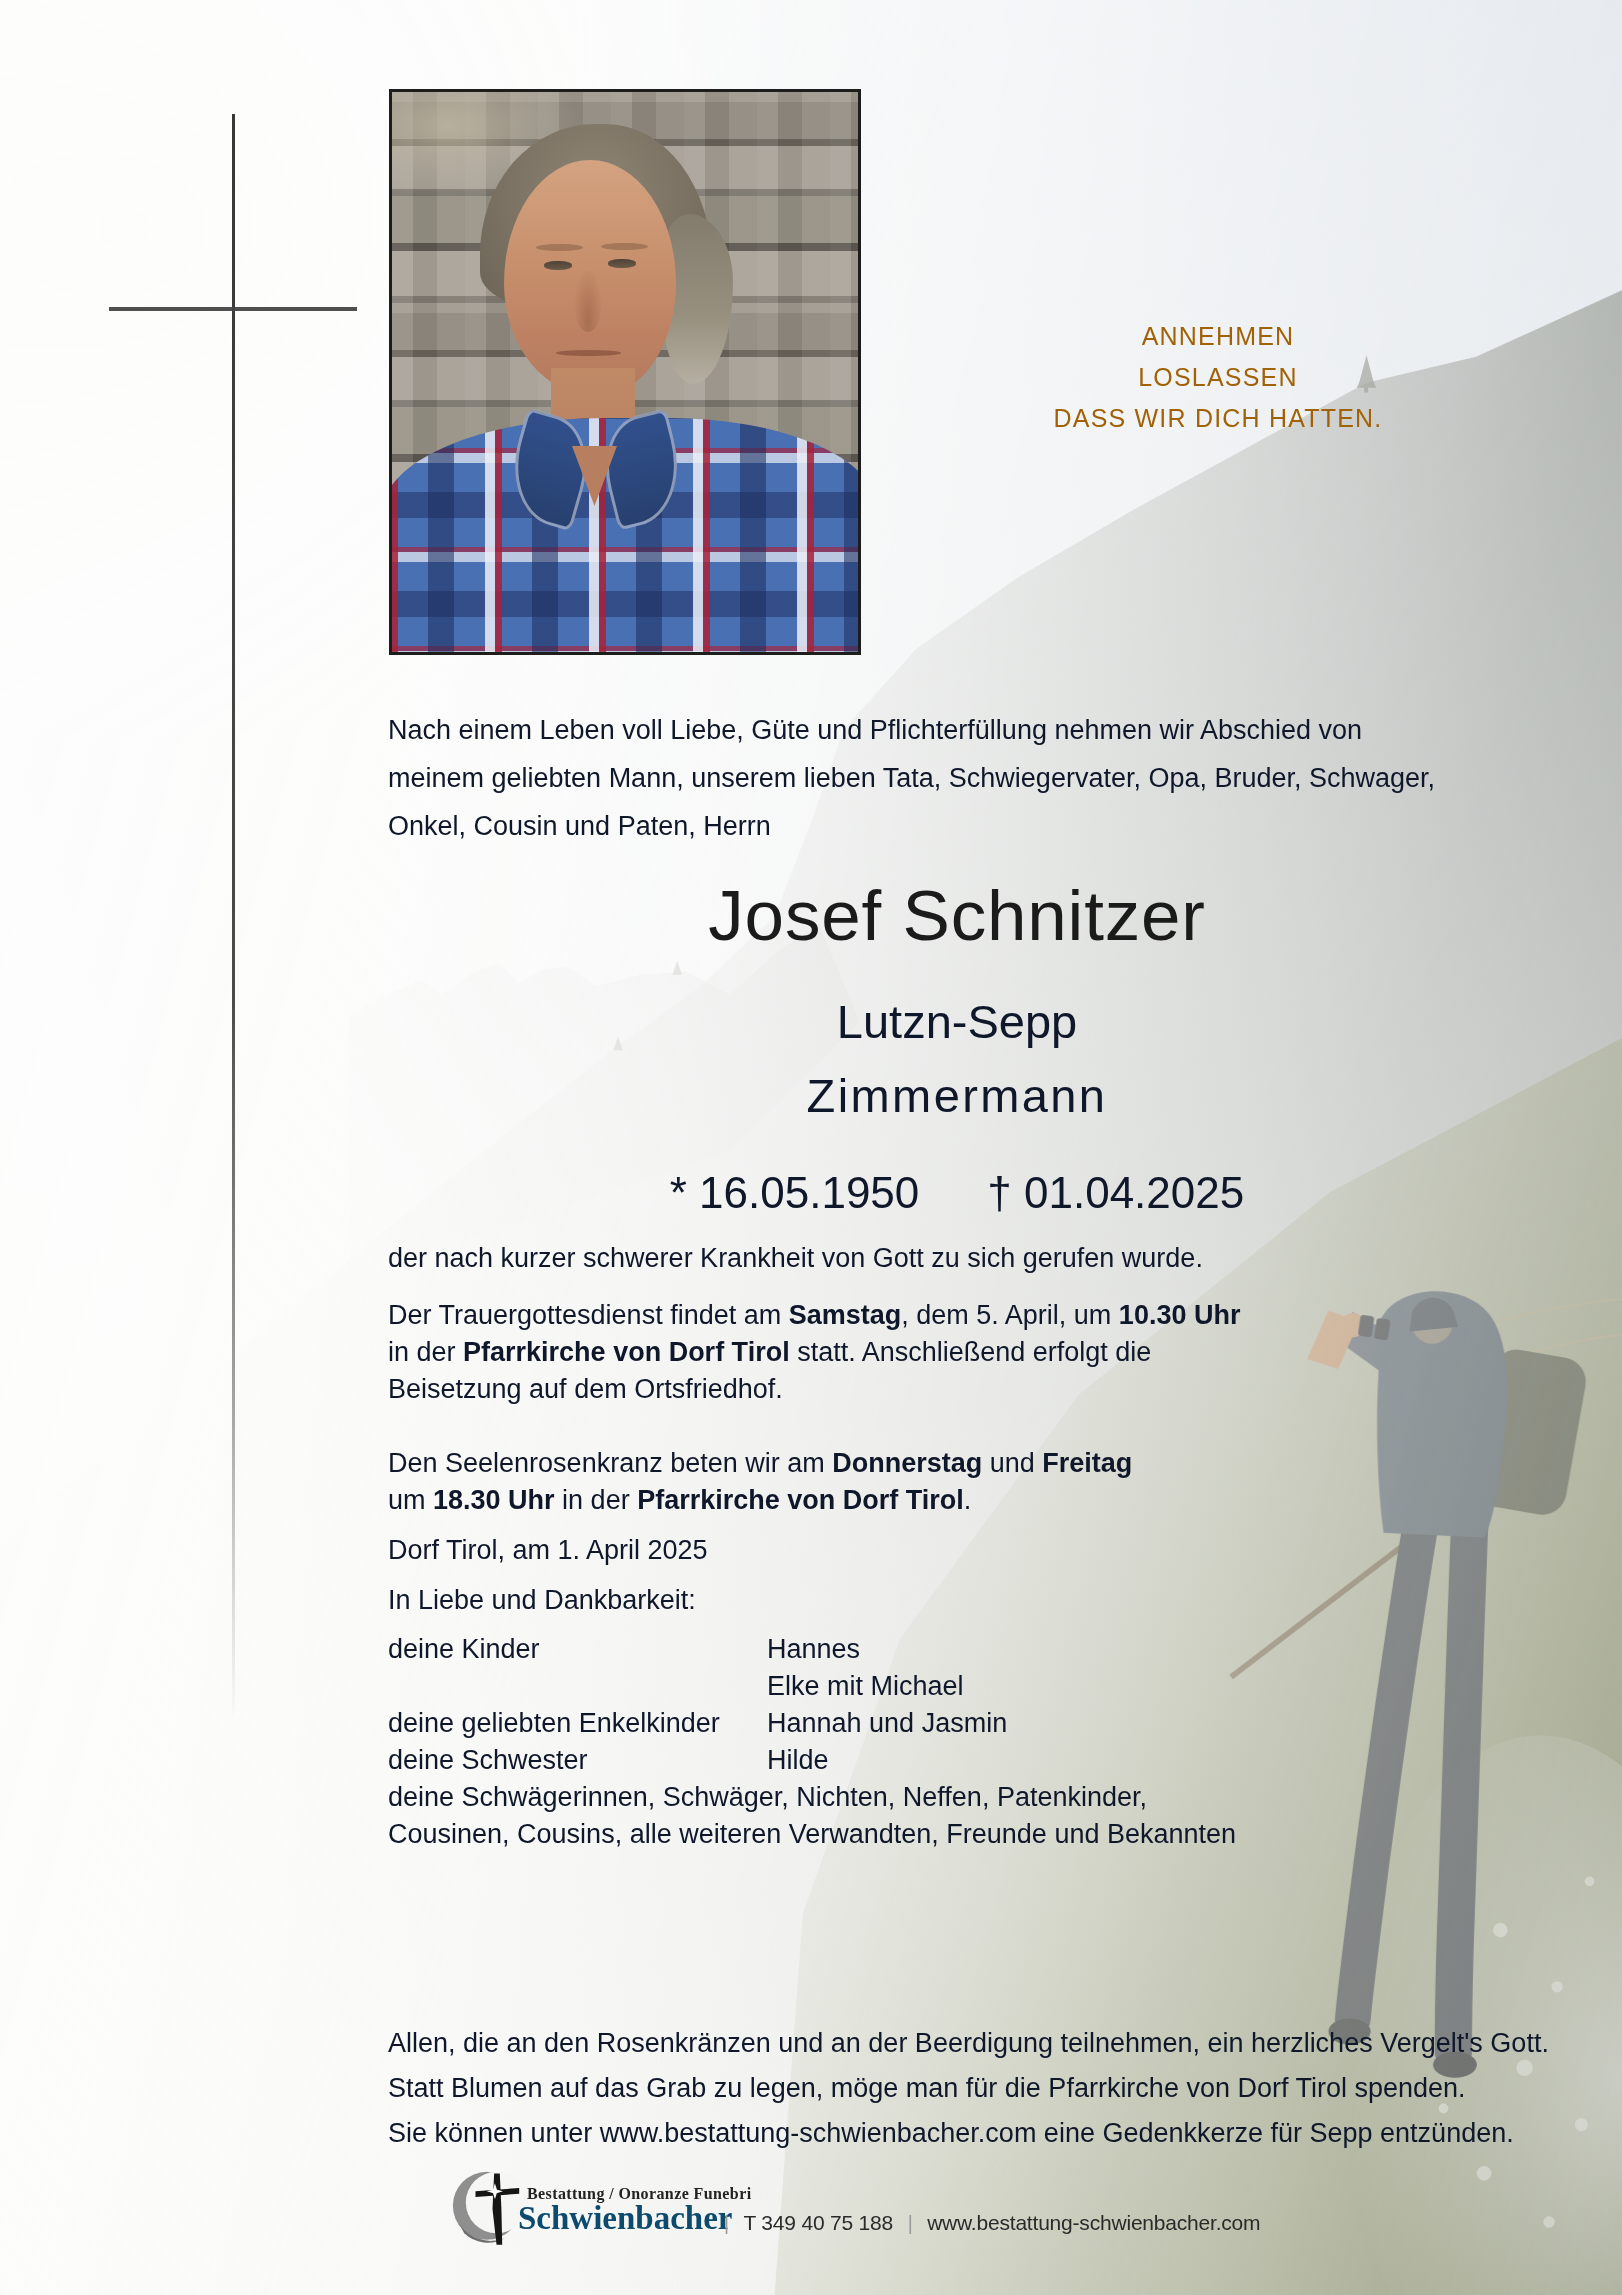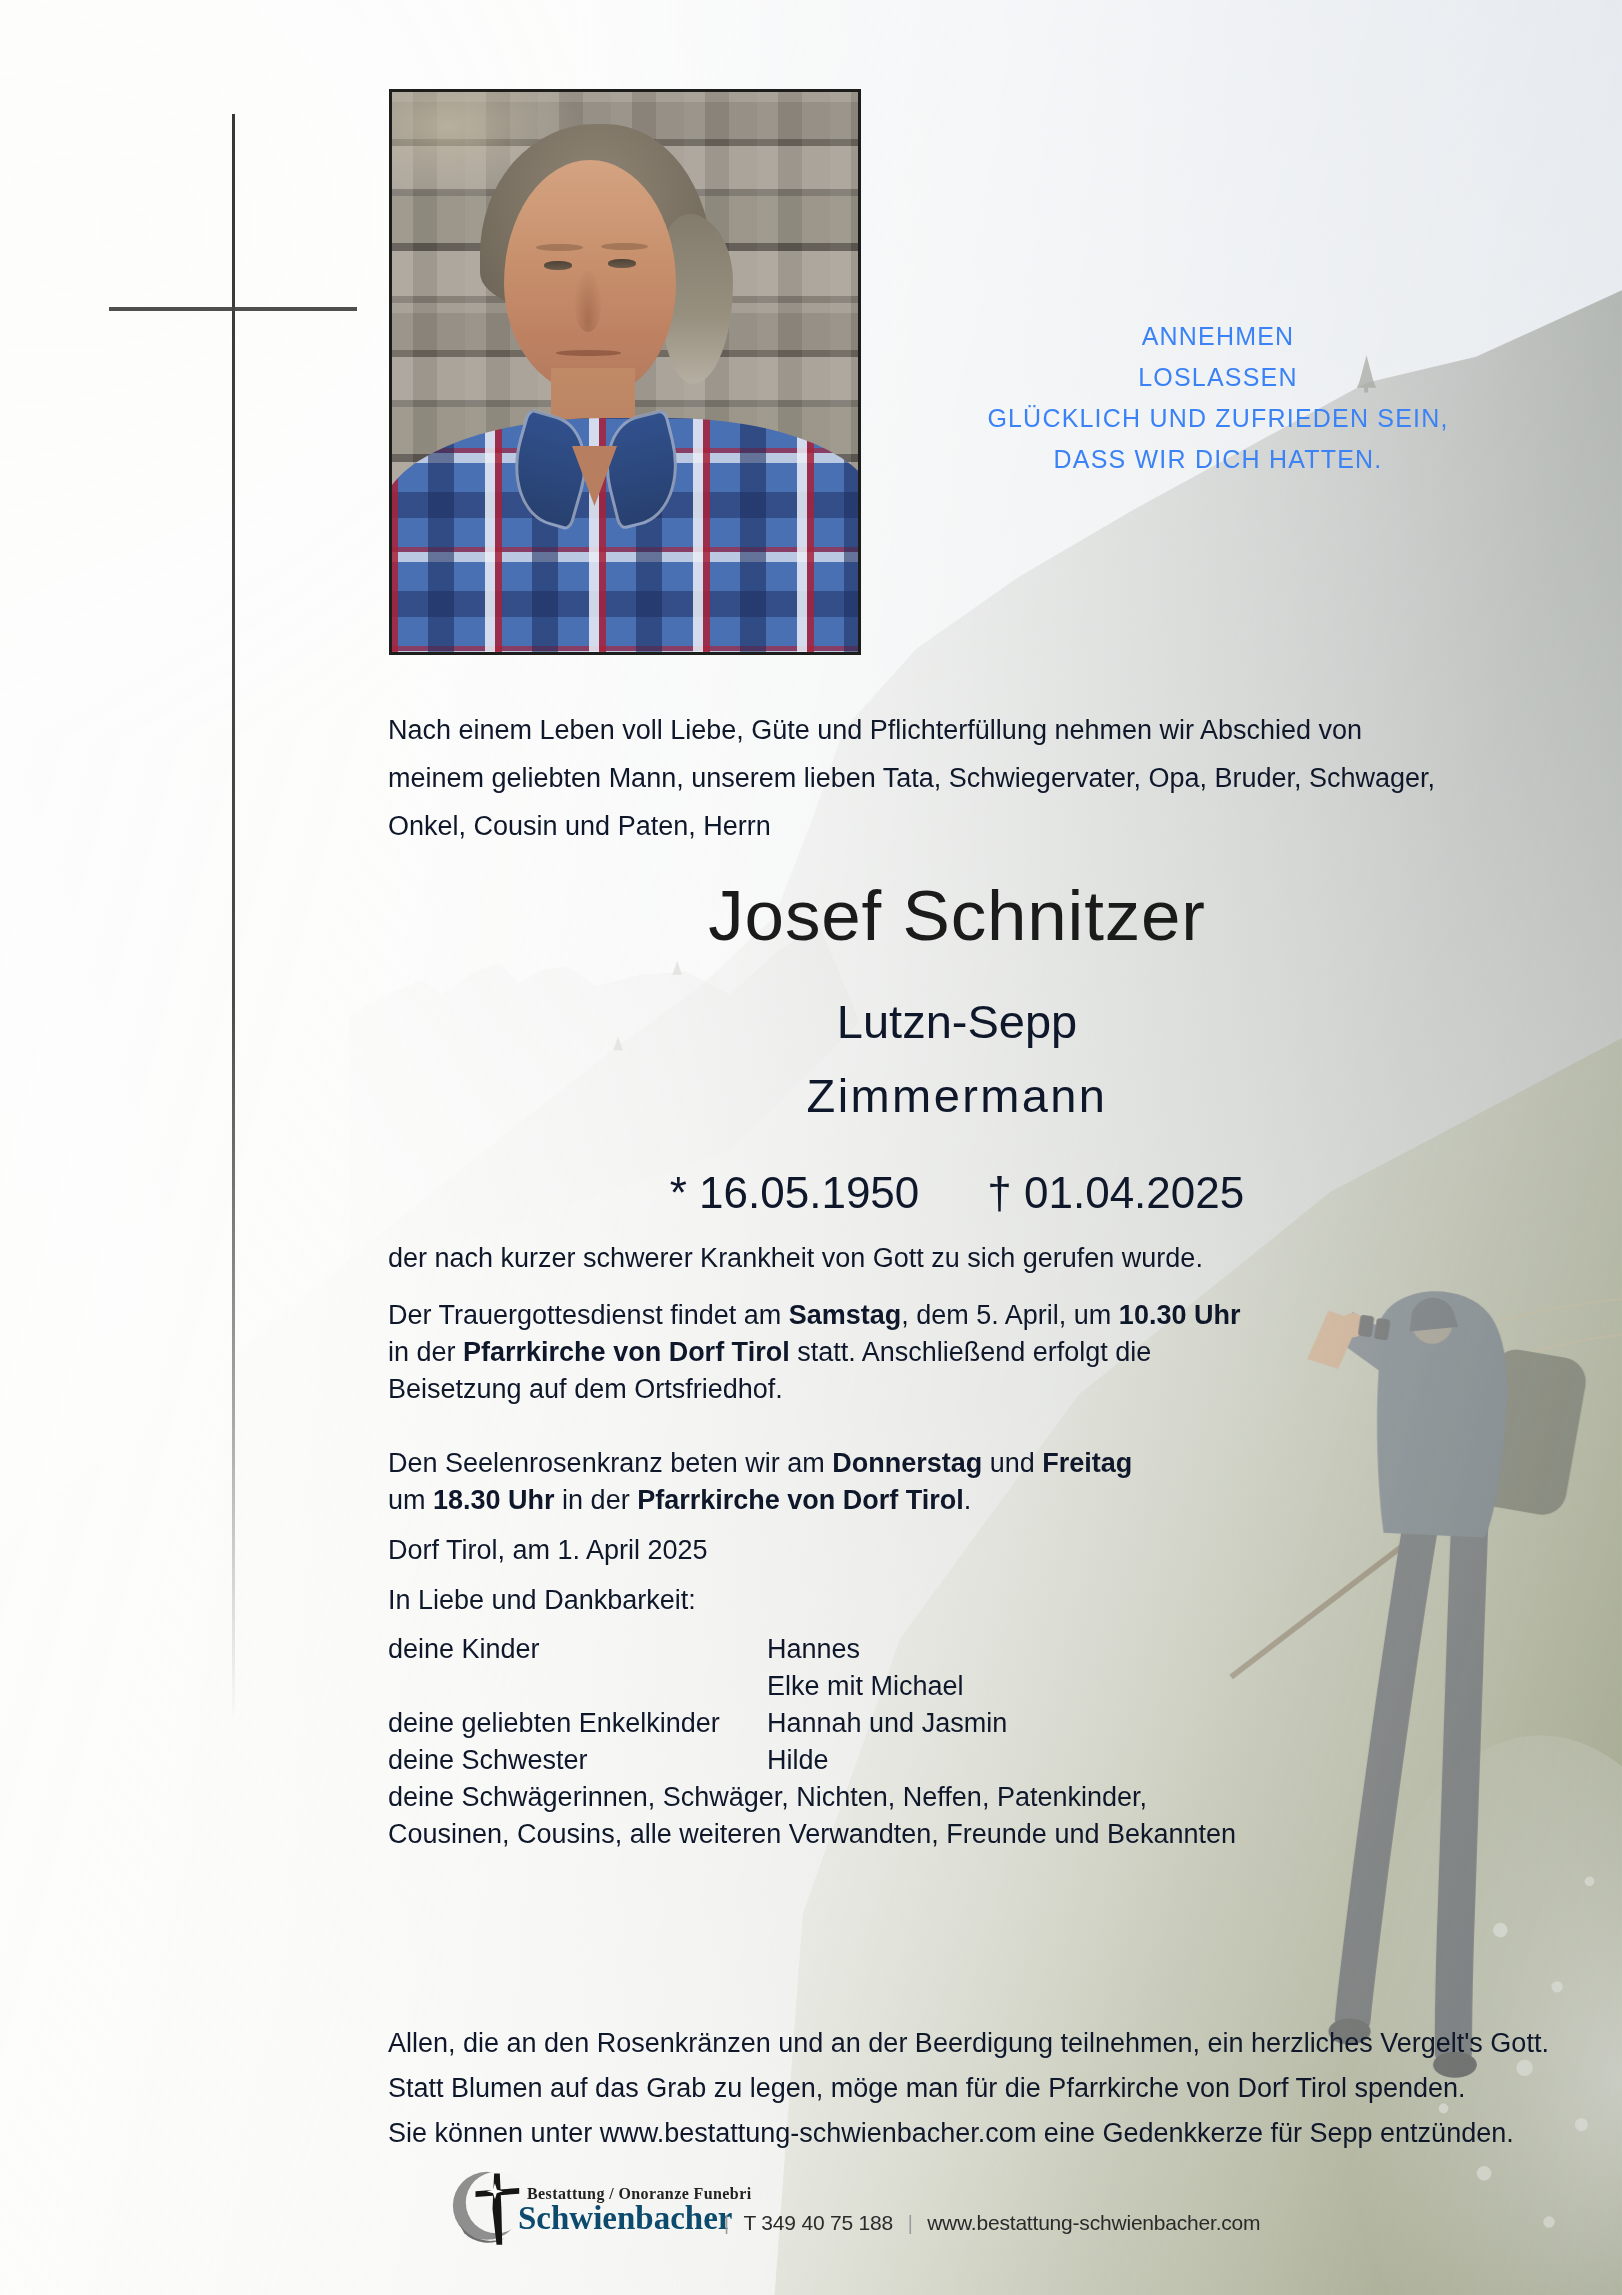--- a/index.html
+++ b/index.html
@@ -88,21 +88,21 @@
     position:absolute; top:324px; width:75px; height:107px; background:linear-gradient(180deg,#31508c,#27406f);
     border:3.2px solid rgba(235,238,246,0.5); box-sizing:border-box;
   }
   .collar-l{left:120px; transform:rotate(16deg); border-radius:10% 60% 10% 70%;}
   .collar-r{left:213px; transform:rotate(-14deg); border-radius:60% 10% 70% 10%;}
   .collar-v{position:absolute; left:180px; top:354px; width:45px; height:60px; background:#b77f60; clip-path:polygon(0 0,100% 0,50% 100%);}
   
   .txt{position:absolute; line-height:37px; font-size:27px; color:#0f172a;}
   .quote{
     left:929px; top:316px; width:578px; text-align:center;
-    font-size:25px; line-height:41px; letter-spacing:1.2px; color:#3b82f6;
+    font-size:25px; line-height:41px; letter-spacing:1.2px; color:#a16207;
   }
   .intro{left:388px; top:706px; width:1152px; line-height:48px;}
   .name{
     left:308px; top:870px; width:1298px; text-align:center;
     font-size:71px; line-height:91px; letter-spacing:0.8px; color:#1b1b1b;
   }
   .nickname{left:308px; top:998px; width:1298px; text-align:center; font-size:47px; line-height:47px;}
   .profession{left:308px; top:1072px; width:1298px; text-align:center; font-size:47px; line-height:47px; letter-spacing:2.4px;}
   .dates{left:308px; top:1171px; width:1298px; text-align:center; font-size:44px; line-height:44px;}
   .dates .gap{display:inline-block; width:68px;}
@@ -230,21 +230,20 @@
     <div class="neck"></div>
     <div class="shirt"></div>
     <div class="collar-l"></div>
     <div class="collar-r"></div>
     <div class="collar-v"></div>
   </div>
 
   <div class="txt quote">
     <div>ANNEHMEN</div>
     <div>LOSLASSEN</div>
-    <div>GLÜCKLICH UND ZUFRIEDEN SEIN,</div>
     <div>DASS WIR DICH HATTEN.</div>
   </div>
 
   <div class="txt intro">
     <div>Nach einem Leben voll Liebe, Güte und Pflichterfüllung nehmen wir Abschied von</div>
     <div>meinem geliebten Mann, unserem lieben Tata, Schwiegervater, Opa, Bruder, Schwager,</div>
     <div>Onkel, Cousin und Paten, Herrn</div>
   </div>
 
   <div class="txt name">Josef Schnitzer</div>

